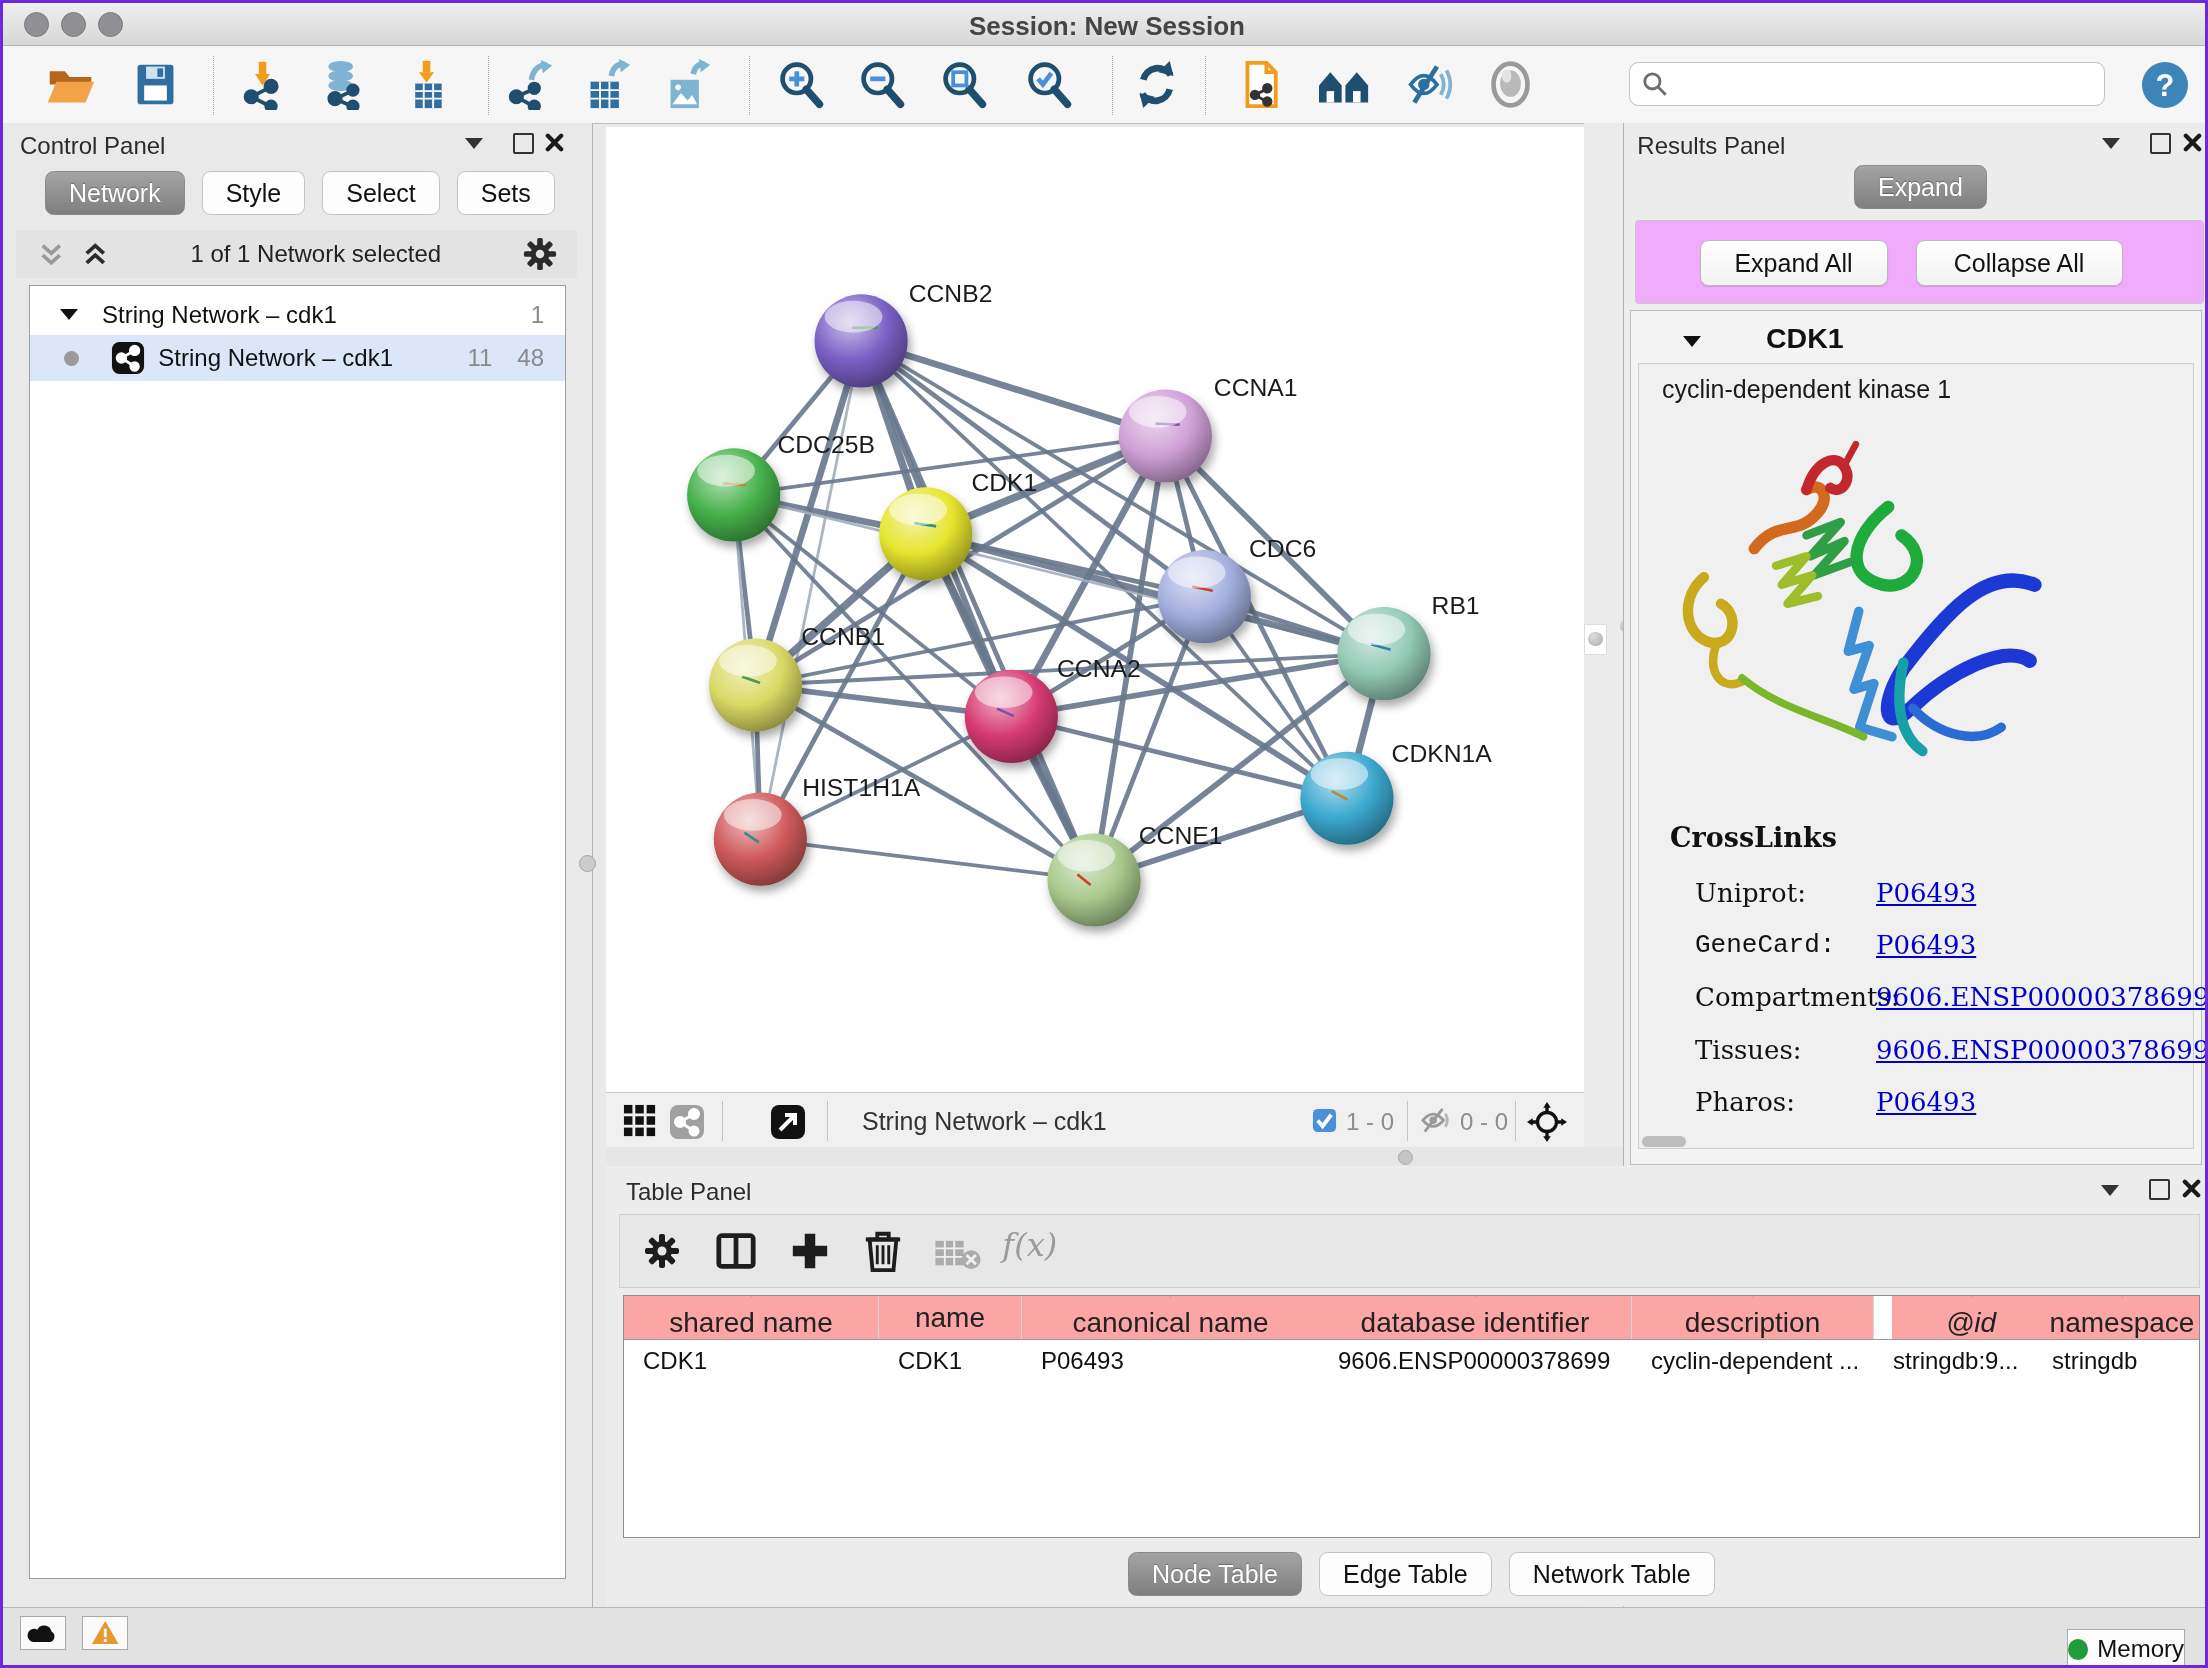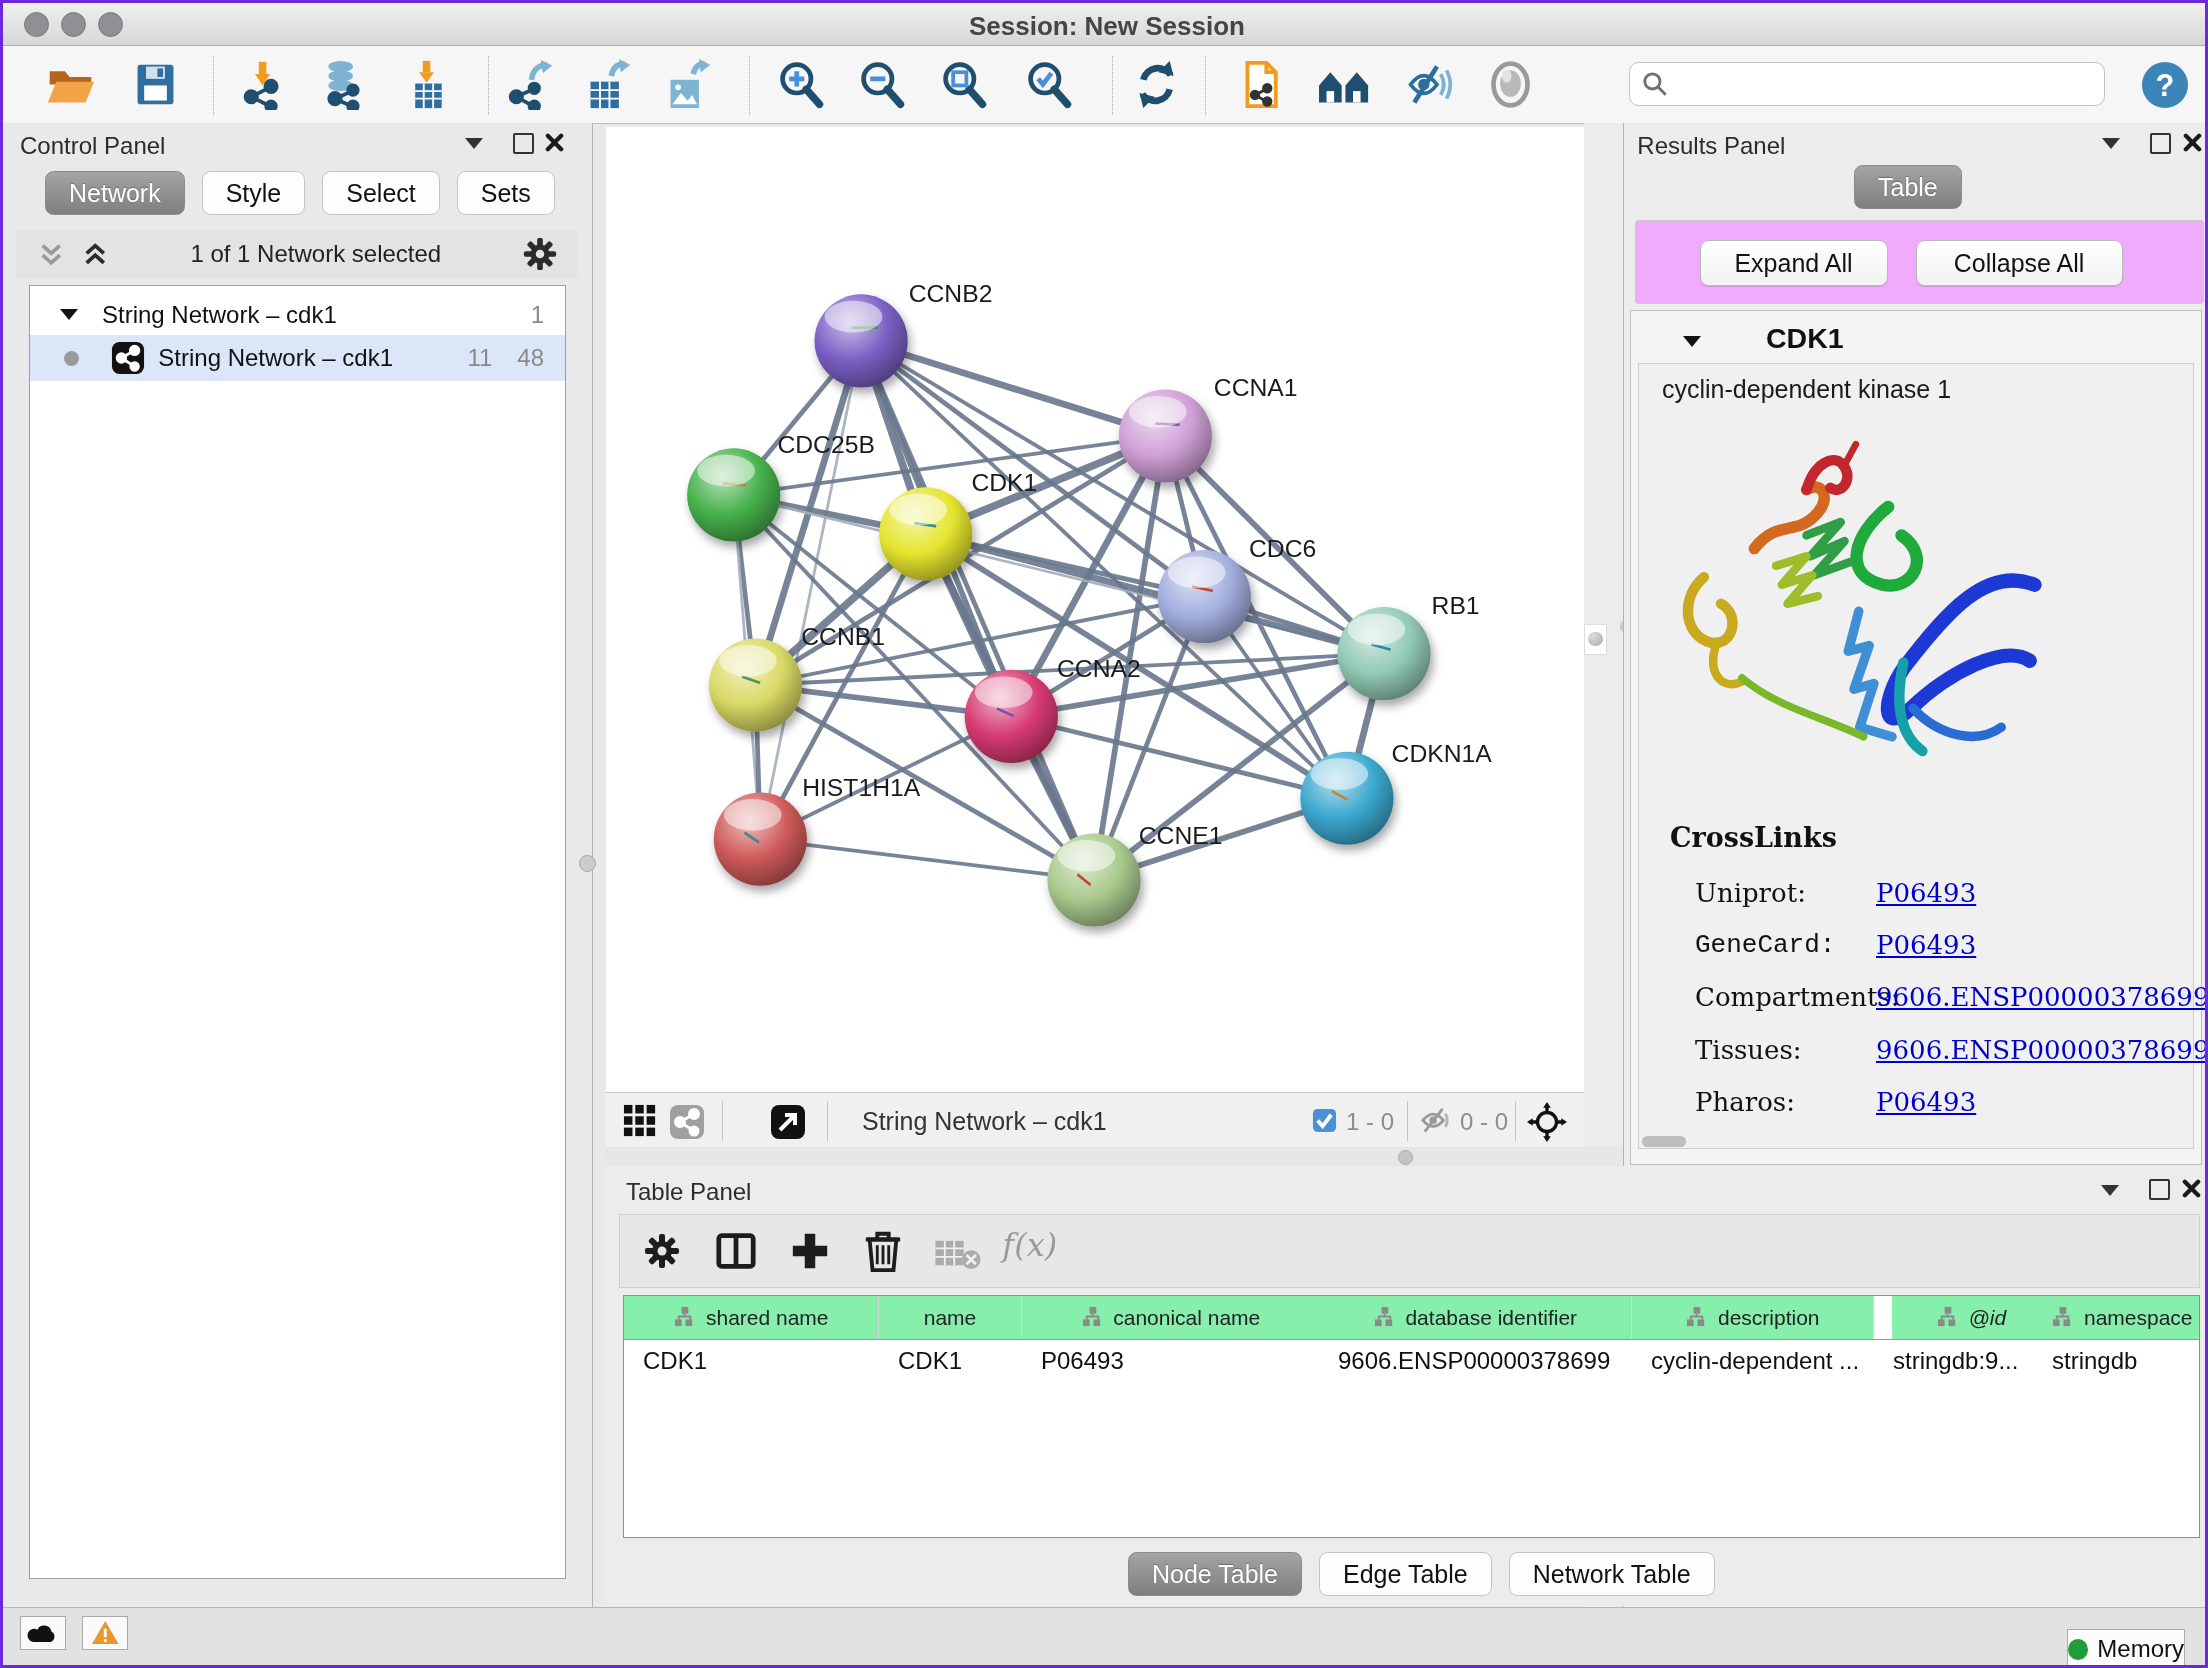--- a/index.html
+++ b/index.html
@@ -45,22 +45,22 @@
        font-size:25px;color:#111;padding:7.6px 0;text-align:center;cursor:pointer;box-shadow:0 1px 1px rgba(0,0,0,.12);}
   #cdk1-box{left:1627px;top:307px;width:572px;height:855px;background:#f4f4f4;border:1.9px solid #bdbdbd;box-sizing:border-box;}
   #cdk1-inner{left:1635px;top:360px;width:556px;height:786px;background:#f0f0f0;border:1px solid #cfcfcf;box-sizing:border-box;}
   .serif{font-family:"DejaVu Serif","Liberation Serif",serif;}
   .xlink{color:#0000cc;text-decoration:underline;font-size:26px;cursor:pointer;}
   .xlabel{color:#111;font-size:26px;}
   
   #table-panel{left:603px;top:1163px;width:1605px;height:440px;background:#ececec;}
   #table-toolbar{left:13.3px;top:48px;width:1581px;height:74px;background:#e7e7e7;border:1px solid #cfcfcf;box-sizing:border-box;}
   #table-box{left:17px;top:129px;width:1577px;height:243px;background:#fff;border:1.9px solid #8d8d8d;box-sizing:border-box;overflow:hidden;}
-  .th-cell{position:absolute;top:0;height:43px;background:#86efac;border-right:1px solid #d6d6d6;
-      display:flex;align-items:center;justify-content:center;font-size:21px;color:#222;gap:9.5px;overflow:hidden;}
+  .th-cell{position:absolute;top:0;height:43px;background:#fca5a5;border-right:1px solid #d6d6d6;
+      display:flex;align-items:center;justify-content:center;font-size:28px;color:#222;gap:9.5px;overflow:hidden;flex-direction:column;}
   .td-cell{position:absolute;top:44px;height:42px;display:flex;align-items:center;font-size:24px;color:#111;
       padding-left:19px;box-sizing:border-box;overflow:hidden;white-space:nowrap;}
   
   #status-bar{left:0;top:1604px;width:2208px;height:65px;background:#e2e2e2;border-top:1px solid #b6b6b6;}
   .sb-btn{top:7.6px;width:44px;height:32px;background:#fafafa;border:1.9px solid #a9a9a9;display:flex;
       align-items:center;justify-content:center;cursor:pointer;}
   #memory-btn{left:2064px;top:21px;width:116px;height:38px;background:#fcfcfc;border:1.9px solid #ababab;
       display:flex;align-items:center;justify-content:center;gap:9.5px;font-size:24px;color:#111;cursor:pointer;}
   svg{display:block;}
   text{font-family:"Liberation Sans",sans-serif;}
@@ -547,21 +547,21 @@
     <span class="abs" style="left:792px;top:2.9px;width:13.3px;height:13.3px;border-radius:50%;background:#c4c4c4;border:1px solid #ababab;"></span>
   </div>
 
   <div id="results-panel" class="abs">
     <span class="abs panel-hdr-txt" style="left:13.3px;top:8.6px">Results Panel</span>
     <span class="abs caret" style="left:478px;top:15px"></span>
     <span class="abs float-ico" style="left:526px;top:9.5px"></span>
     <svg class="abs x-ico" style="left:559px;top:9.5px" viewBox="0 0 20 20">
         <path d="M3 3 17 17M17 3 3 17" stroke="#1a1a1a" stroke-width="4.5" stroke-linecap="round"></path>
       </svg>
-    <span class="abs tab active" style="left:230px;top:42px">Table</span>
+    <span class="abs tab active" style="left:230px;top:42px">Expand</span>
     <div class="abs" style="left:10.5px;top:97px;width:567px;height:82px;border:1.9px solid #c6c6c6;border-radius:3.8px;background:#f0abfc;">
       <span class="btn abs" style="left:64px;top:19px;width:186px">Expand All</span>
       <span class="btn abs" style="left:280px;top:19px;width:205px">Collapse All</span>
     </div>
   </div>
   <div id="cdk1-box" class="abs">
     <span class="caret abs" style="left:52px;top:25px;border-top-color:#111"></span>
     <span class="abs" style="left:135px;top:11.4px;font-size:28.5px;font-weight:bold;color:#111">CDK1</span>
   </div>
   <div id="cdk1-inner" class="abs">

